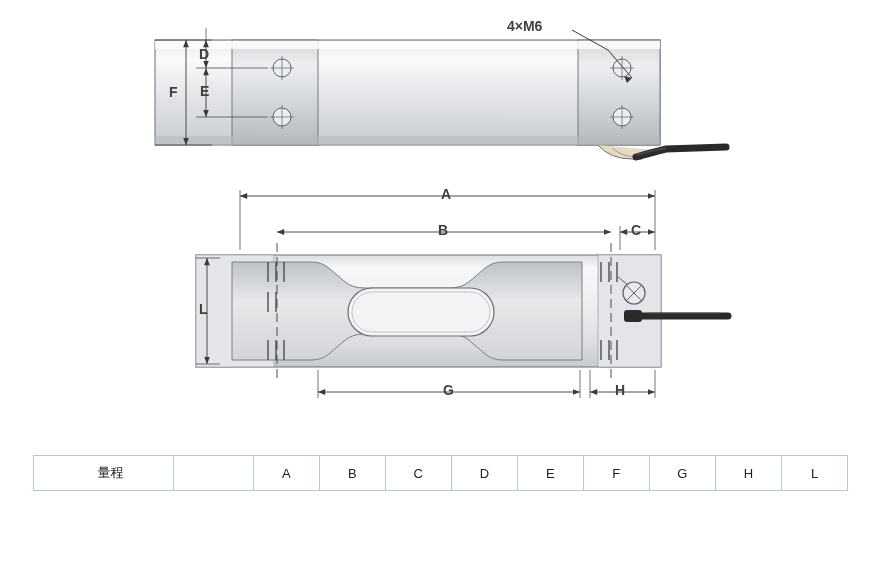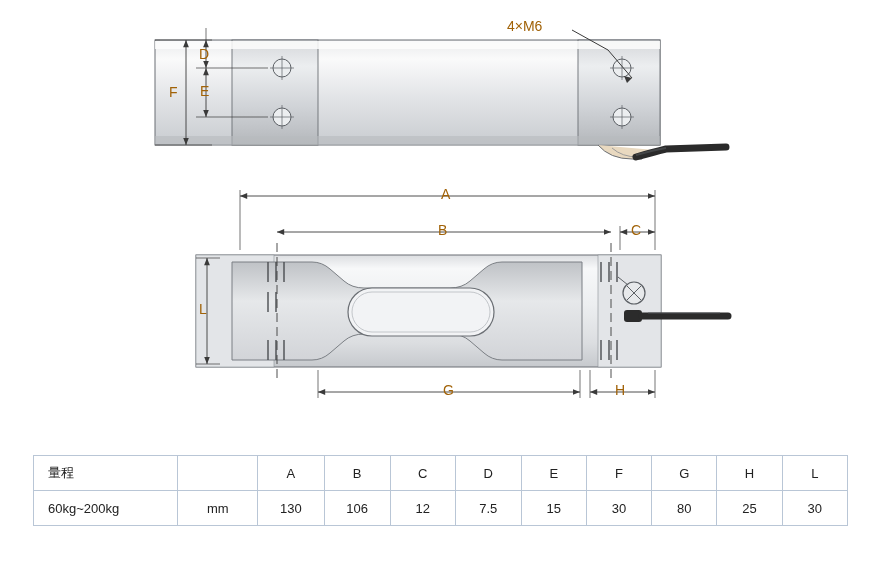--- a/index.html
+++ b/index.html
@@ -23,42 +23,43 @@
   }
   svg.drawing {
     position: absolute;
     left: 0; top: 0;
     width: 881px;
     height: 588px;
   }
   .lbl {
     position: absolute;
     font-size: 14px;
-    color: #a16207;
+    color: #404040;
     white-space: nowrap;
+    font-weight: bold;
   }
   
   #spec-table {
     position: absolute;
     left: 33px;
     top: 455px;
     width: 815px;
     border-collapse: collapse;
     font-size: 13px;
   }
   #spec-table td, #spec-table th {
     border: 1px solid #b9c6d6;
     height: 34px;
     text-align: center;
     font-weight: normal;
     color: #222;
     padding: 0;
   }
   #spec-table td.rowhead {
-    text-align: left;
+    text-align: center;
     padding-left: 14px;
   }
   #spec-table tr.head td {
     background: #ffffff;
   }
   
   col.c-name { width: 152px; }
   col.c-unit { width: 88px; }
   col.c-dim  { width: 72px; }
 </style>
@@ -287,29 +288,16 @@
         <td>A</td>
         <td>B</td>
         <td>C</td>
         <td>D</td>
         <td>E</td>
         <td>F</td>
         <td>G</td>
         <td>H</td>
         <td>L</td>
       </tr>
-      <tr>
-        <td class="rowhead">60kg~200kg</td>
-        <td>mm</td>
-        <td>130</td>
-        <td>106</td>
-        <td>12</td>
-        <td>7.5</td>
-        <td>15</td>
-        <td>30</td>
-        <td>80</td>
-        <td>25</td>
-        <td>30</td>
-      </tr>
     </tbody>
   </table>
 
 </div>
 
 </body></html>

